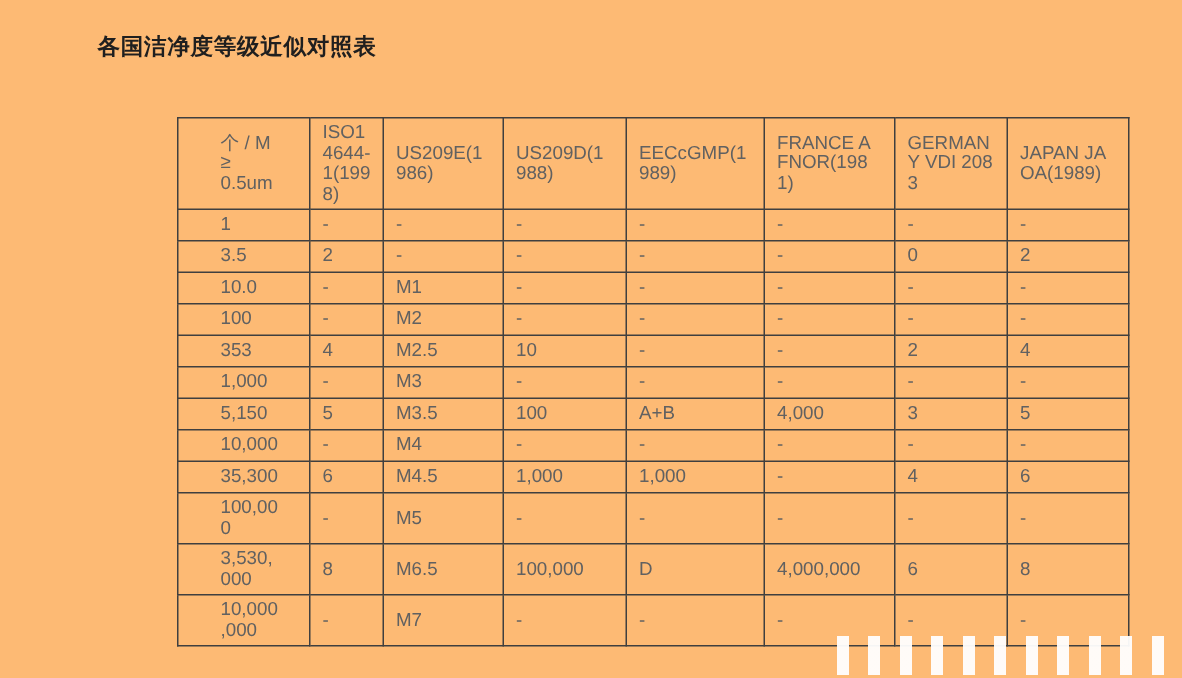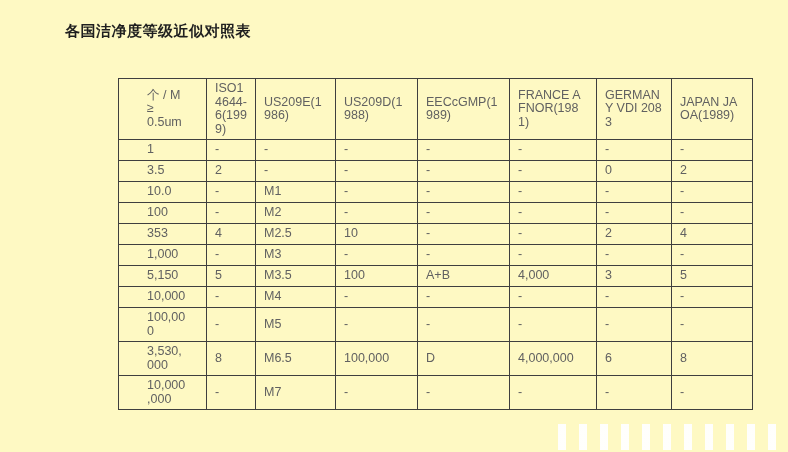--- a/index.html
+++ b/index.html
@@ -5,21 +5,21 @@
   html, body {
     margin: 0;
     padding: 0;
     background: #ffffff;
     font-family: "Liberation Sans", "DejaVu Sans", sans-serif;
   }
   .page {
     position: relative;
     width: 788px;
     height: 452px;
-    background: #fef9c3;
+    background: #fdba74;
     overflow: hidden;
   }
   .page-title {
     position: absolute;
     left: 65px;
     top: 22px;
     font-size: 15px;
     font-weight: bold;
     color: #1f1f1f;
     letter-spacing: 0.5px;
@@ -85,21 +85,21 @@
         <col style="width: 80px;">
         <col style="width: 82px;">
         <col style="width: 92px;">
         <col style="width: 87px;">
         <col style="width: 75px;">
         <col style="width: 81px;">
       </colgroup>
     <thead>
       <tr>
           <th>个 / M ≥ 0.5um</th>
-          <th>ISO14644-6(1999)</th>
+          <th>ISO14644-1(1998)</th>
           <th>US209E(1986)</th>
           <th>US209D(1988)</th>
           <th>EECcGMP(1989)</th>
           <th>FRANCE AFNOR(1981)</th>
           <th>GERMANY VDI 2083</th>
           <th>JAPAN JAOA(1989)</th>
         </tr>
     </thead>
     <tbody>
         <tr>
@@ -176,20 +176,30 @@
           <td>10,000</td>
           <td>-</td>
           <td>M4</td>
           <td>-</td>
           <td>-</td>
           <td>-</td>
           <td>-</td>
           <td>-</td>
         </tr>
         <tr>
+          <td>35,300</td>
+          <td>6</td>
+          <td>M4.5</td>
+          <td>1,000</td>
+          <td>1,000</td>
+          <td>-</td>
+          <td>4</td>
+          <td>6</td>
+        </tr>
+        <tr>
           <td>100,000</td>
           <td>-</td>
           <td>M5</td>
           <td>-</td>
           <td>-</td>
           <td>-</td>
           <td>-</td>
           <td>-</td>
         </tr>
         <tr>

